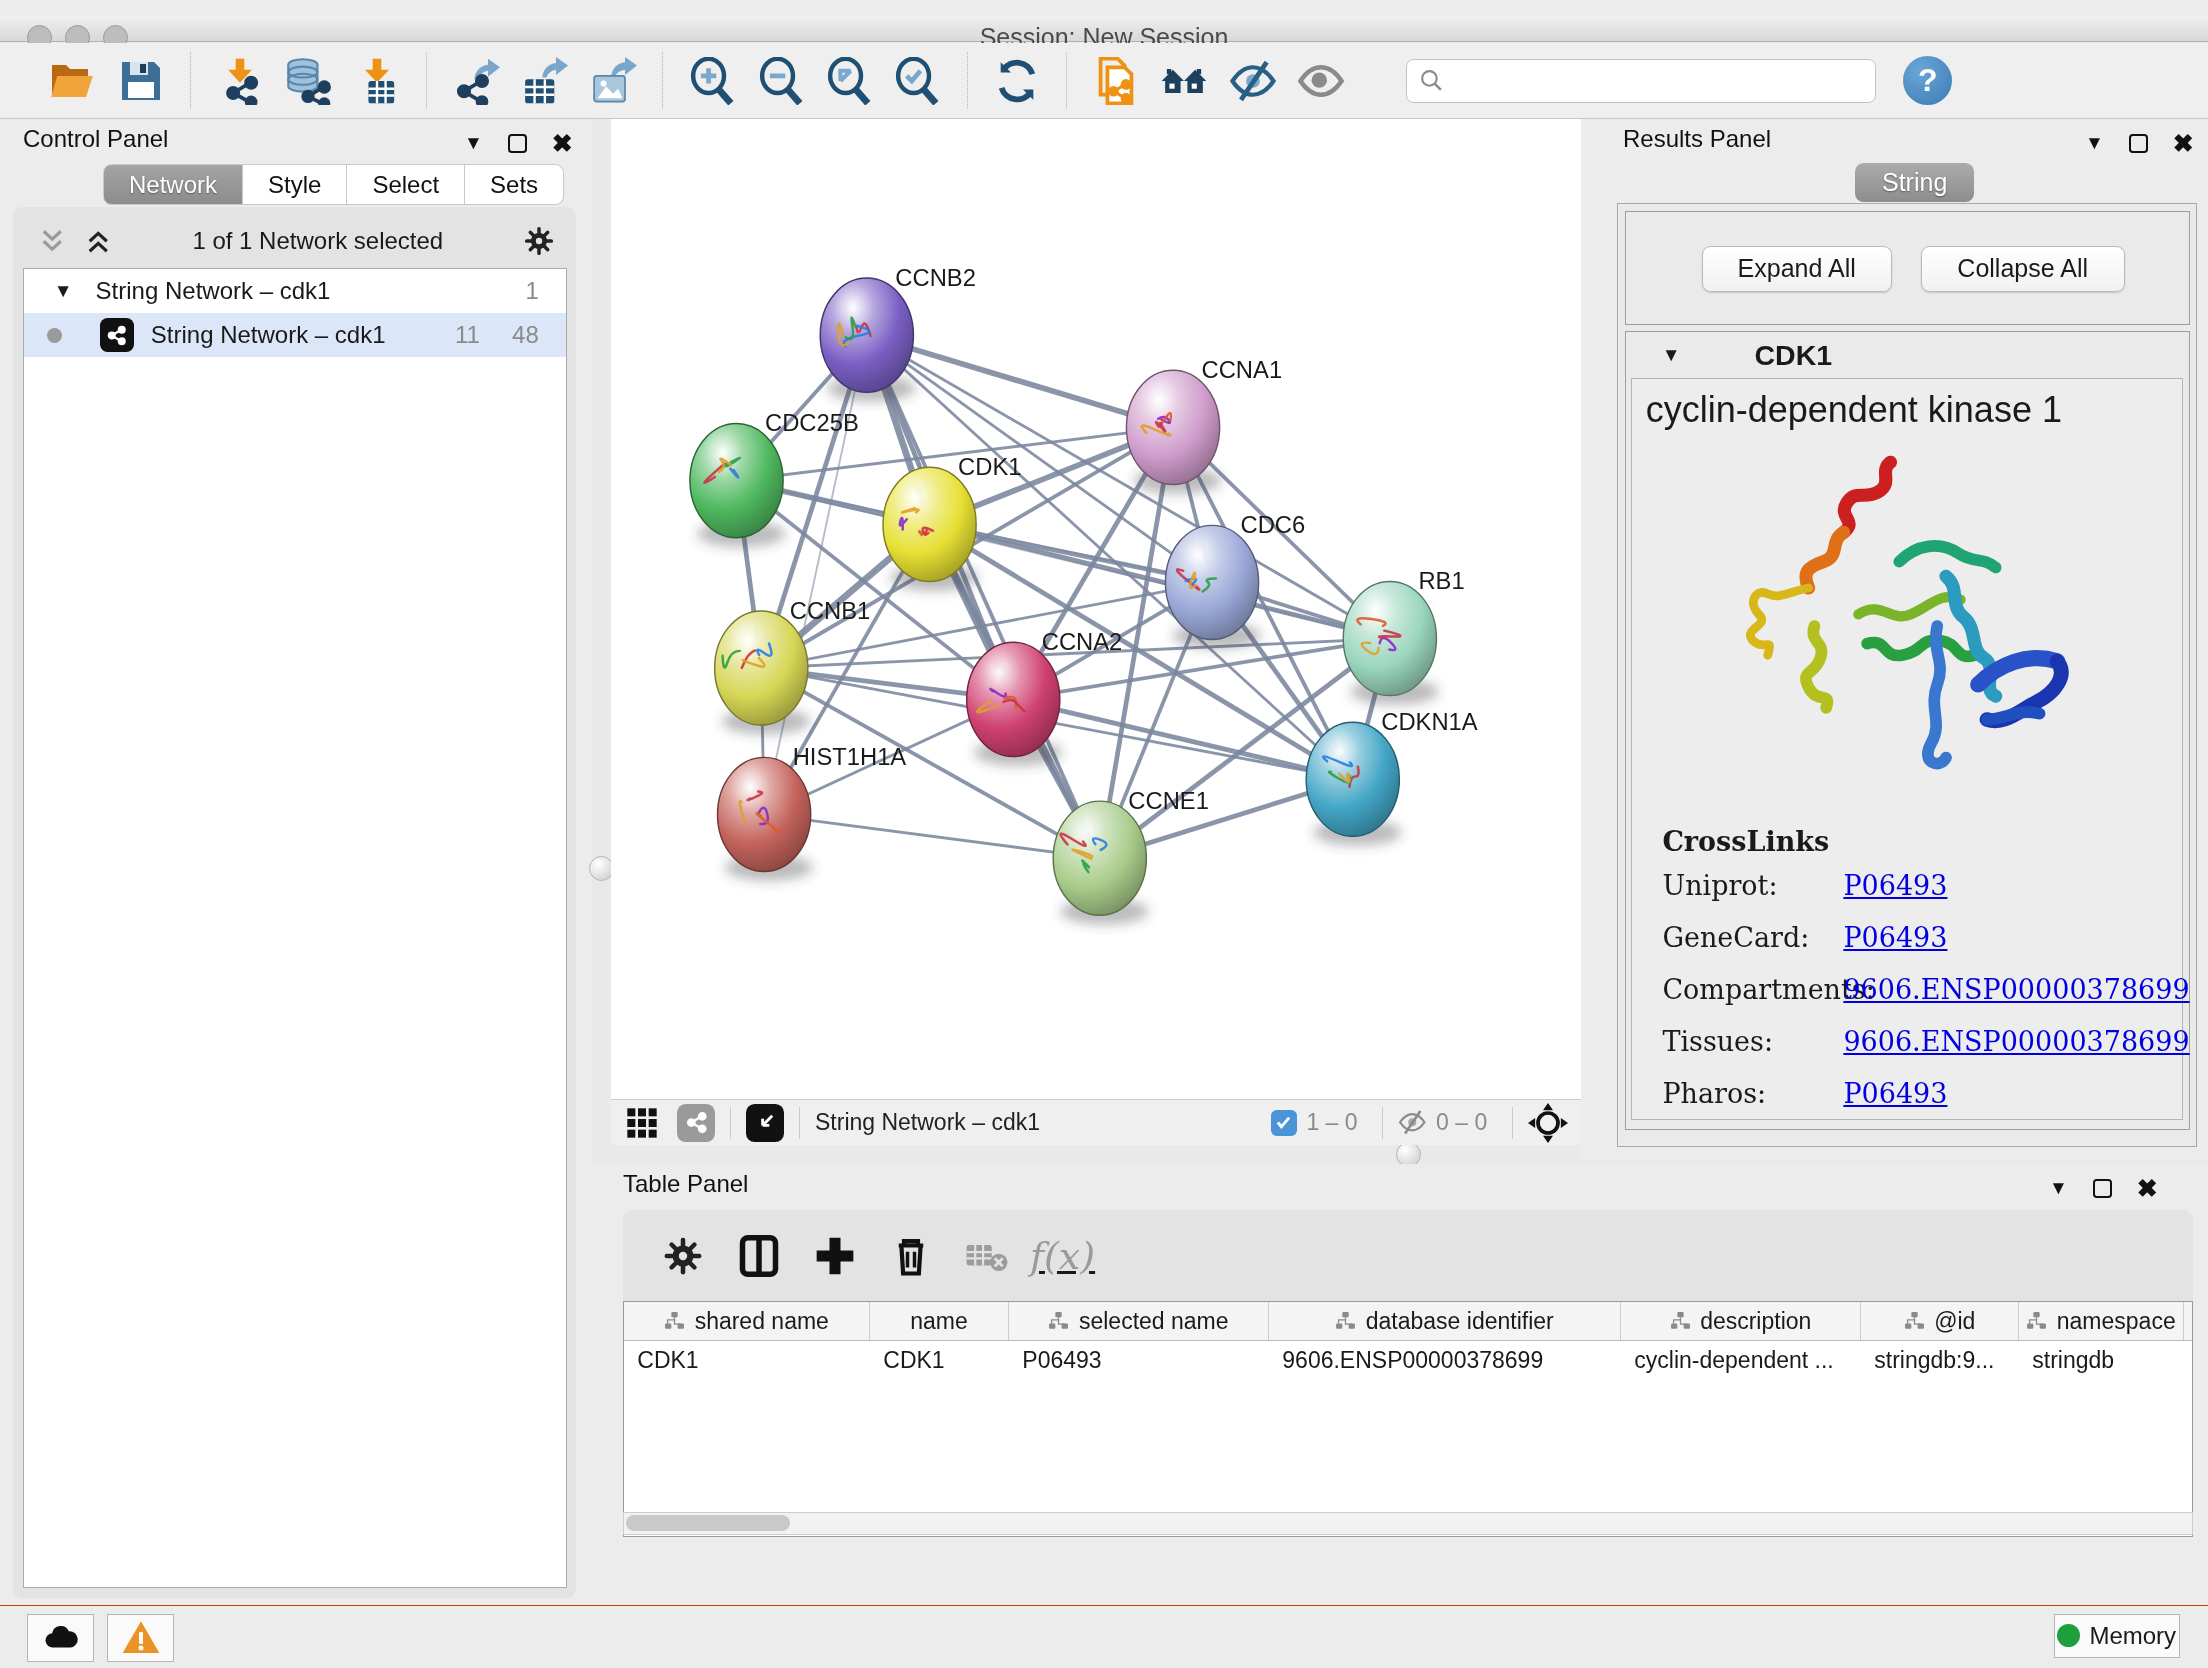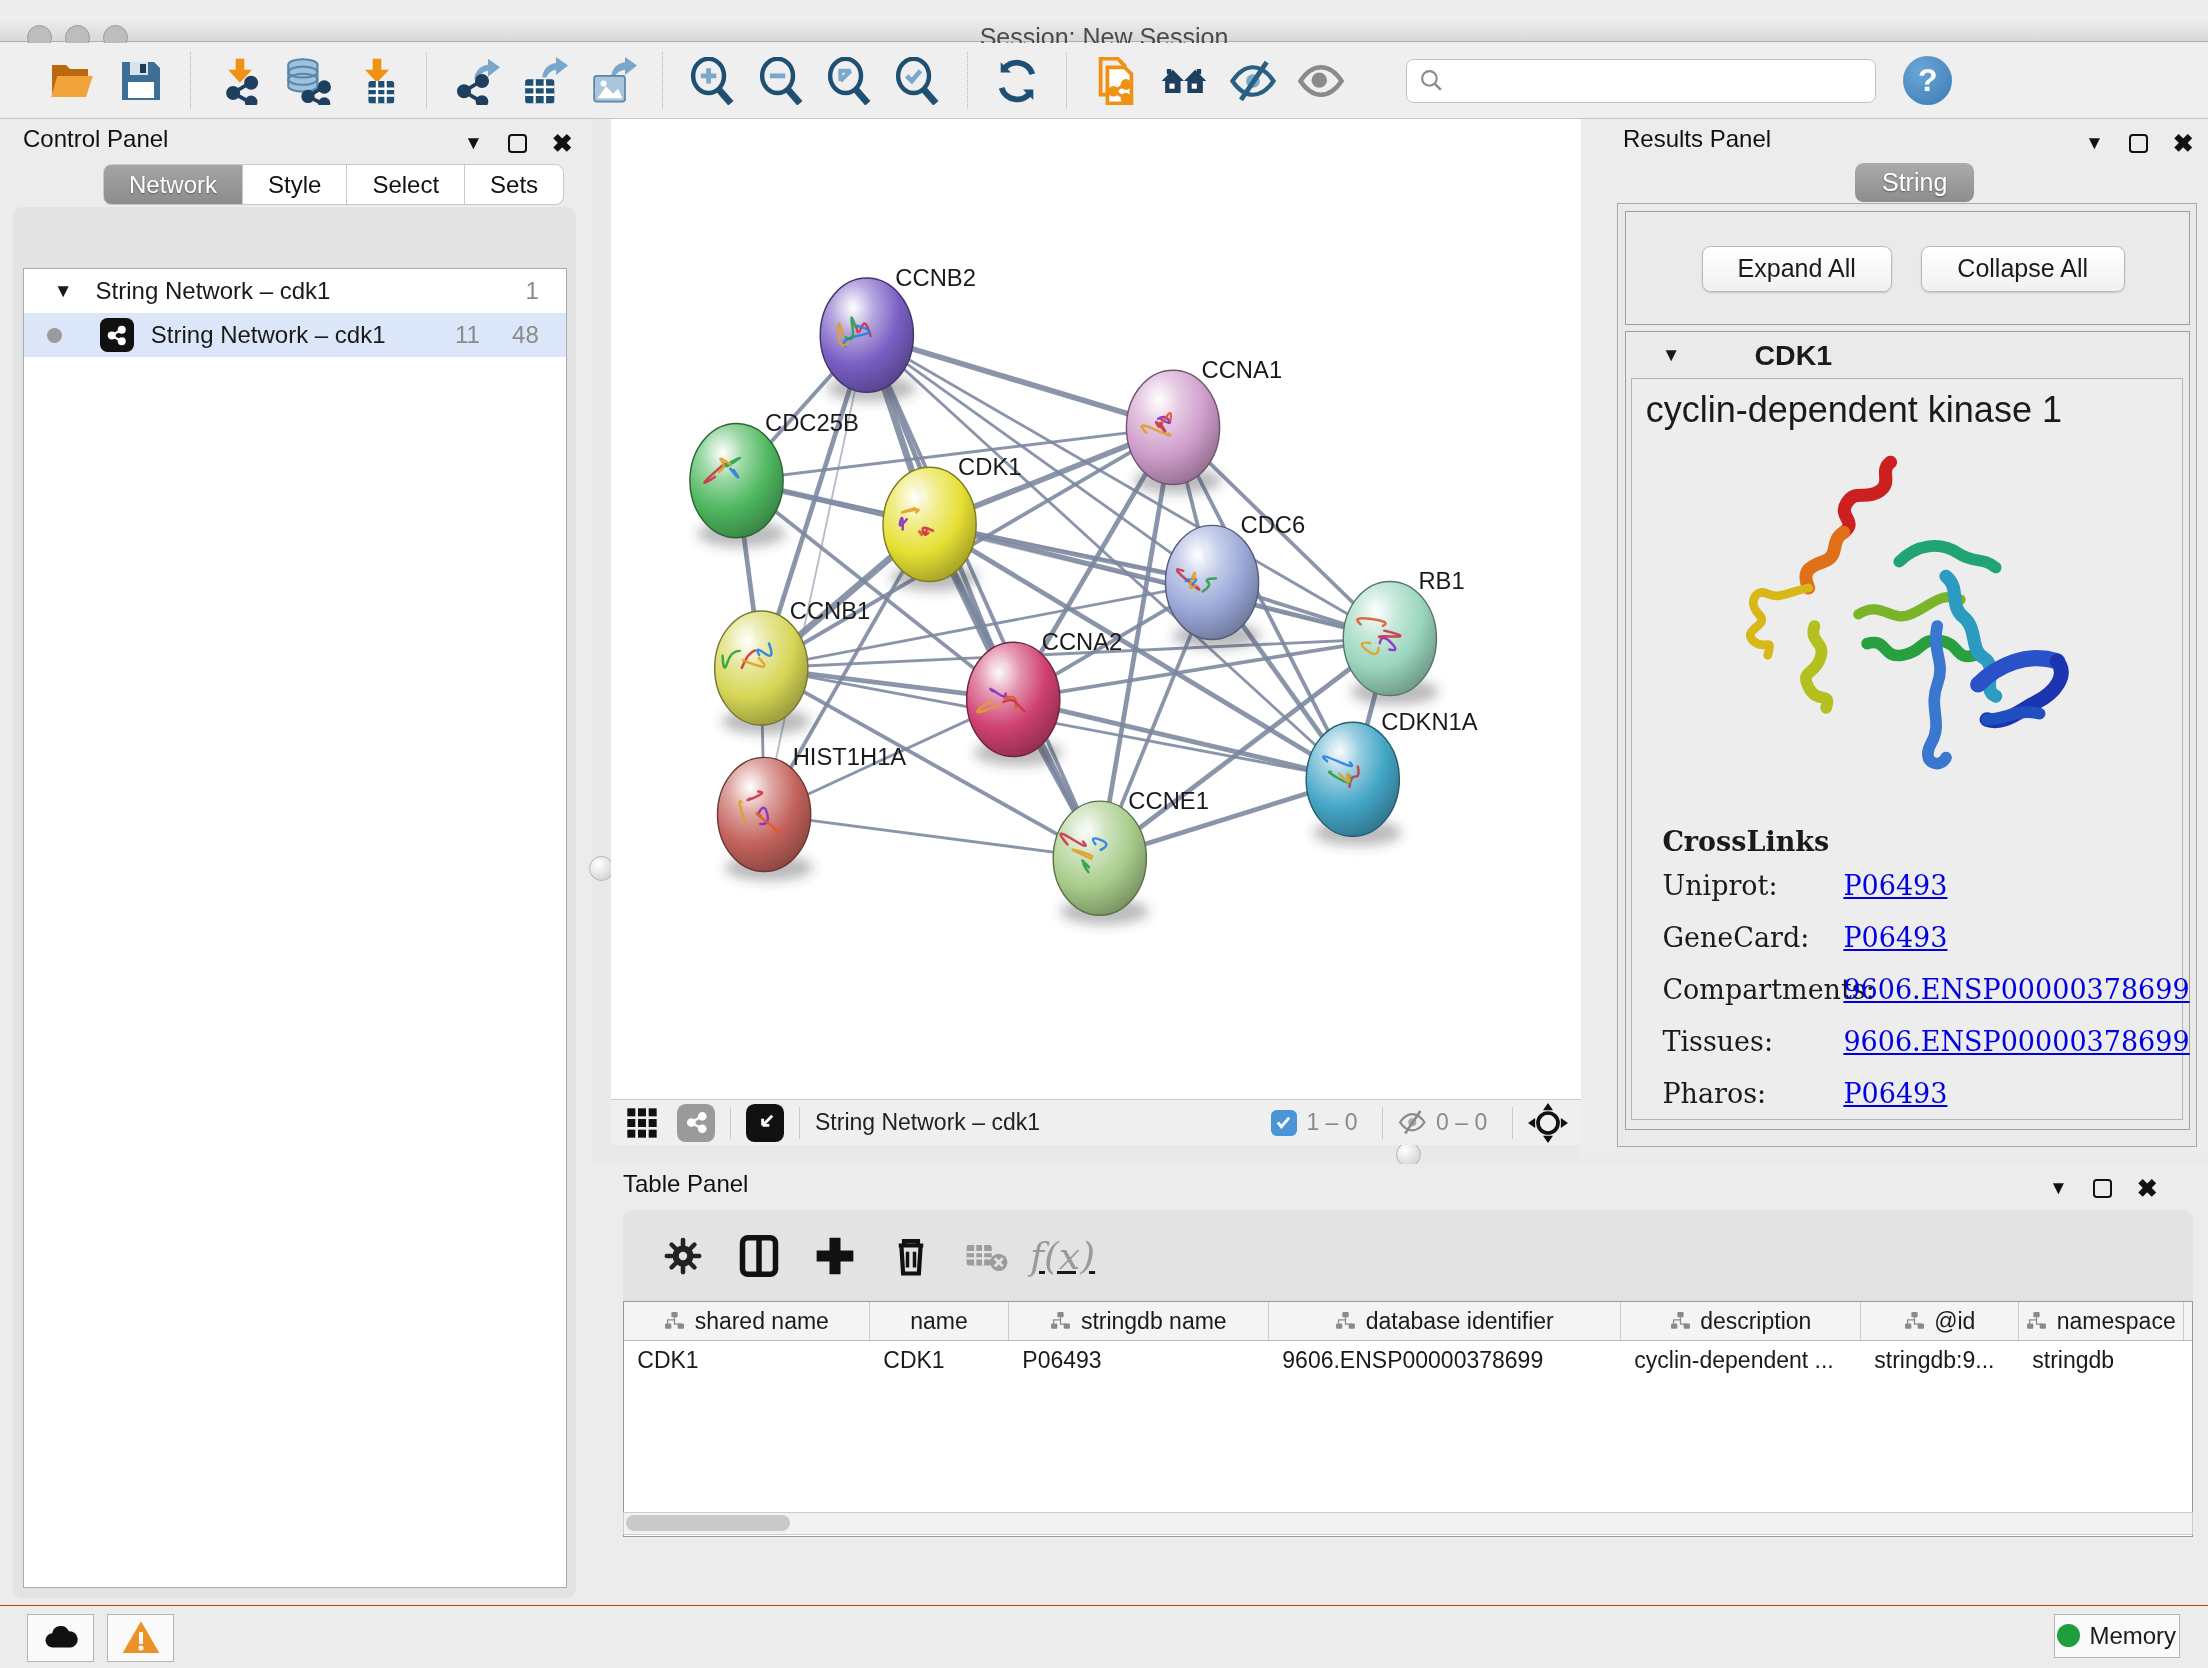--- a/index.html
+++ b/index.html
@@ -319,20 +319,39 @@
     <span class="pc-float"></span>
     <span class="pc-close">✖</span>
   </span>
   <div id="cp-tabs">
     <span class="seg-tab active">Network</span>
     <span class="seg-tab">Style</span>
     <span class="seg-tab">Select</span>
     <span class="seg-tab">Sets</span>
   </div>
   <div id="cp-inner">
+    <div id="cp-status">
+      <svg width="28.5" height="28.5" viewBox="0 0 20 20" style="margin-left:25px">
+          <path d="M4 3l6 5.5L16 3M4 10l6 5.5 6-5.5" stroke="#9a9a9a" stroke-width="2.2" fill="none"></path>
+        </svg>
+      <svg width="28.5" height="28.5" viewBox="0 0 20 20" style="margin-left:17px">
+          <path d="M4 17l6-5.5 6 5.5M4 10l6-5.5L16 10" stroke="#222" stroke-width="2.2" fill="none"></path>
+        </svg>
+      <span class="txt">1 of 1 Network selected</span>
+      <svg width="32" height="32" viewBox="0 0 24 24" style="margin-right:21px">
+          <g fill="#222">
+            <rect x="10.7" y="1.5" width="2.6" height="21" rx="1.2"></rect>
+            <rect x="10.7" y="1.5" width="2.6" height="21" rx="1.2" transform="rotate(45 12 12)"></rect>
+            <rect x="10.7" y="1.5" width="2.6" height="21" rx="1.2" transform="rotate(90 12 12)"></rect>
+            <rect x="10.7" y="1.5" width="2.6" height="21" rx="1.2" transform="rotate(135 12 12)"></rect>
+            <circle cx="12" cy="12" r="6"></circle>
+          </g>
+          <circle cx="12" cy="12" r="2.4" fill="#e3e3e3"></circle>
+        </svg>
+    </div>
     <div id="net-tree">
       <div class="tree-row">
         <span style="margin-left:30px;font-size:19px">▼</span>
         <span style="margin-left:23px">String Network – cdk1</span>
         <span class="tree-count" style="right:27px">1</span>
       </div>
       <div class="tree-row selected">
         <span class="dot-bullet" style="margin-left:23px"></span>
         <span class="share-badge" style="margin-left:38px">
           <svg width="23" height="23" viewBox="0 0 24 24">
@@ -772,21 +791,21 @@
         </div>
         <div class="nt-hcell" style="width: 260px;">
           <svg width="21" height="21" viewBox="0 0 20 20">
             <g fill="#8a8a8a">
               <rect x="7" y="1" width="6" height="5" rx="1"></rect>
               <rect x="1" y="12" width="6" height="5" rx="1"></rect>
               <rect x="13" y="12" width="6" height="5" rx="1"></rect>
               <path d="M9.4 6h1.2v3H4v3H2.8V7.8h6.6zM9.4 7.8h1.2V12h5.4v1H9.4z"></path>
             </g>
           </svg>
-          <span>stringdb name</span>
+          <span>selected name</span>
         </div>
         <div class="nt-hcell" style="width: 352px;">
           <svg width="21" height="21" viewBox="0 0 20 20">
             <g fill="#8a8a8a">
               <rect x="7" y="1" width="6" height="5" rx="1"></rect>
               <rect x="1" y="12" width="6" height="5" rx="1"></rect>
               <rect x="13" y="12" width="6" height="5" rx="1"></rect>
               <path d="M9.4 6h1.2v3H4v3H2.8V7.8h6.6zM9.4 7.8h1.2V12h5.4v1H9.4z"></path>
             </g>
           </svg>

